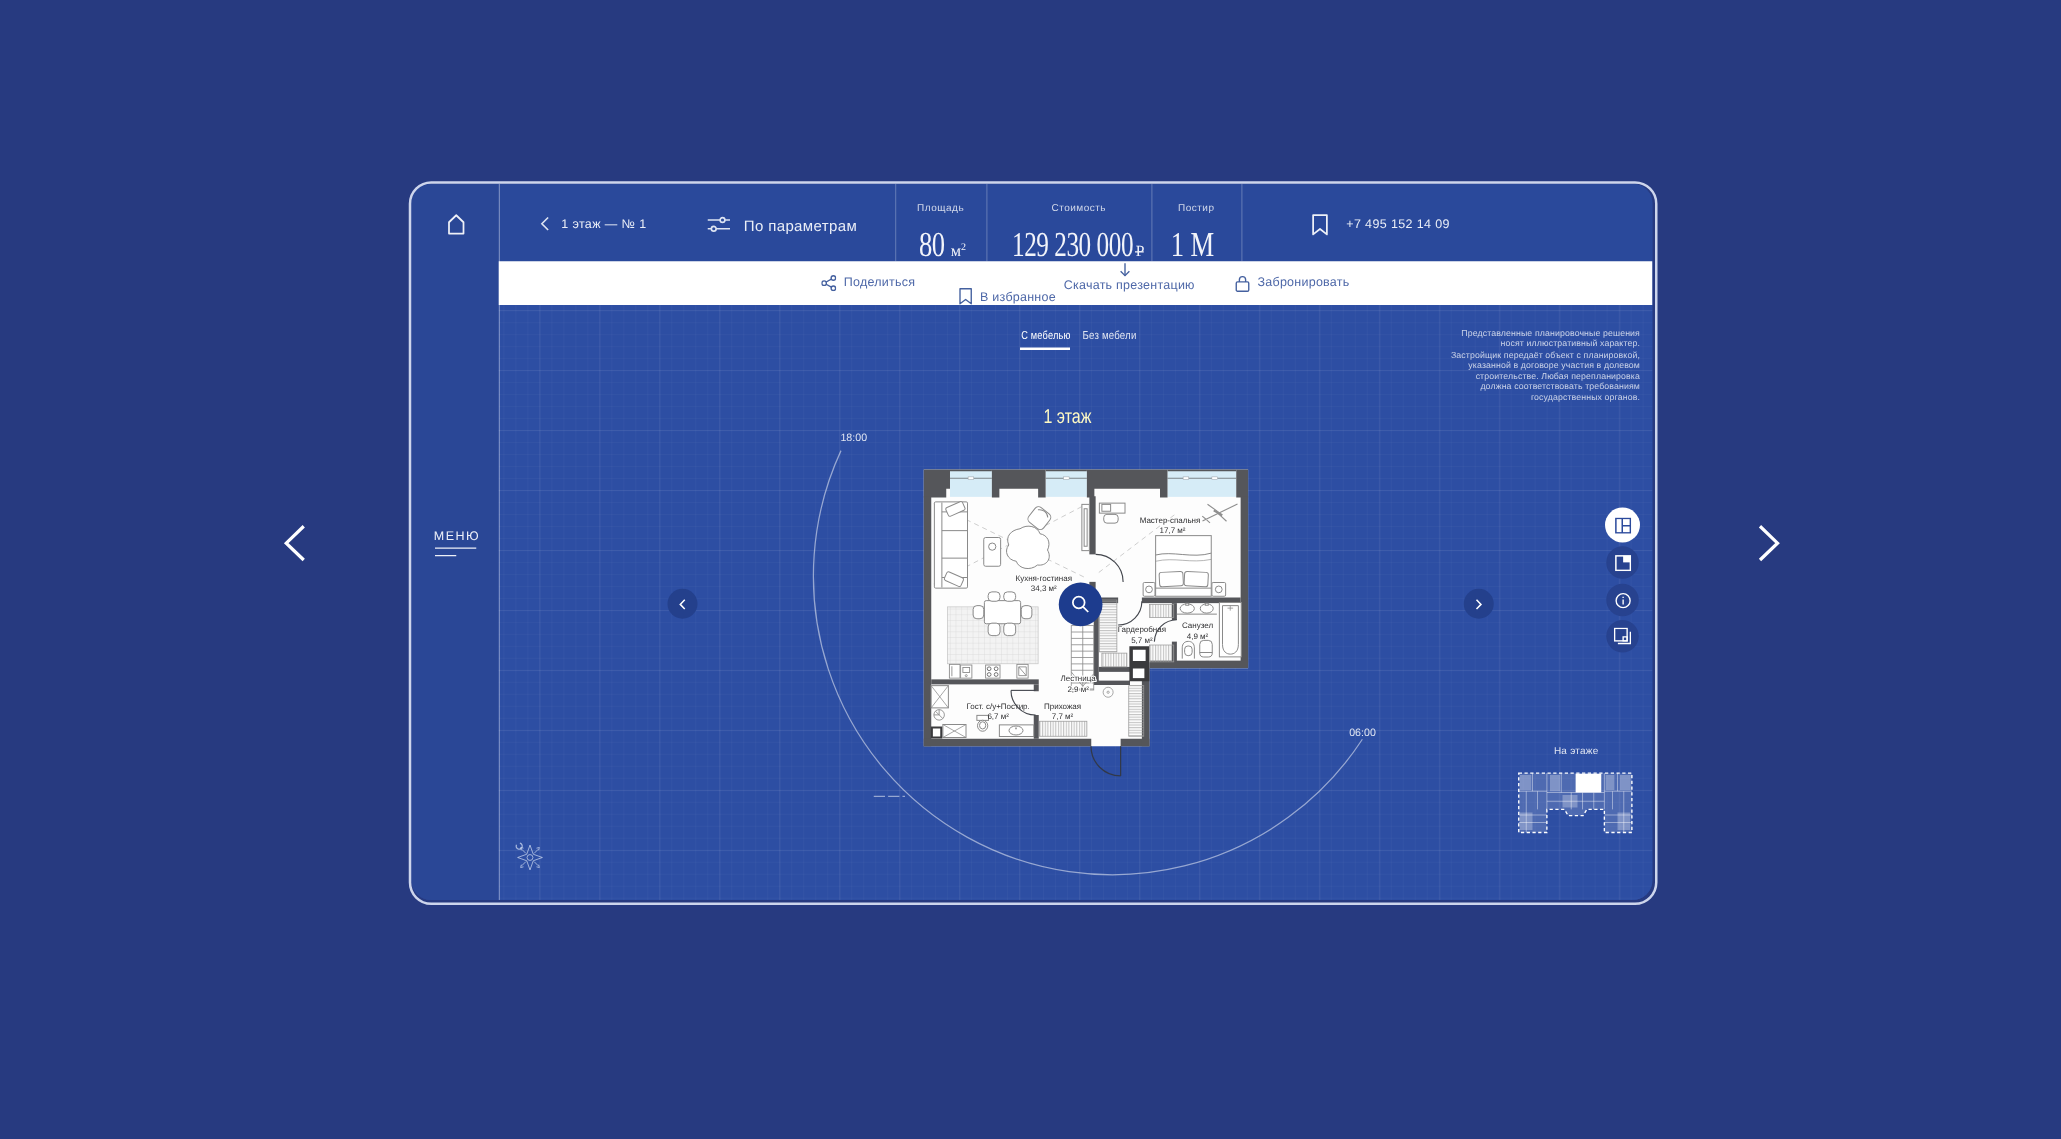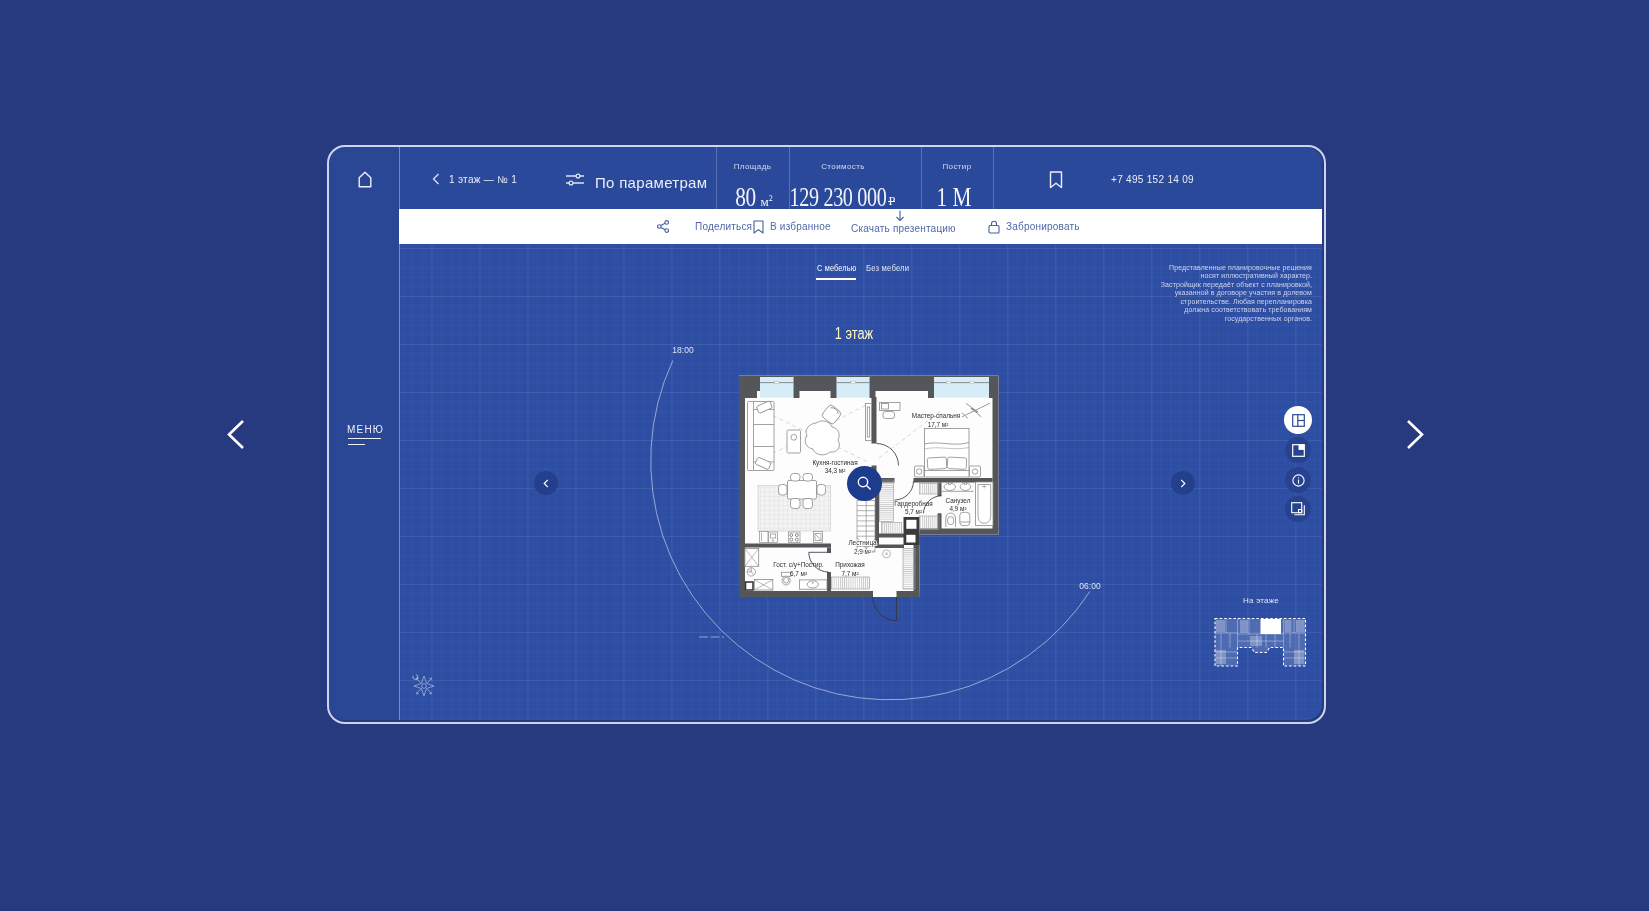--- a/index.html
+++ b/index.html
@@ -65,67 +65,67 @@
       <g stroke="#DDE4F2" stroke-width="1.3" fill="none">
         <line x1="0" y1="4" x2="10.2" y2="4"></line>
         <line x1="13.8" y1="4" x2="18" y2="4"></line>
         <circle cx="12" cy="4" r="1.9"></circle>
         <line x1="0" y1="11" x2="3.2" y2="11"></line>
         <line x1="6.8" y1="11" x2="18" y2="11"></line>
         <circle cx="5" cy="11" r="1.9"></circle>
       </g>
     </svg>
 
-  <div class="abs htxt" style="left:266px;top:26.5px;font-size:15px;">По параметрам</div>
+  <div class="abs htxt" style="left:266px;top:26.5px;font-size:12px;">По параметрам</div>
 
   <div class="hdiv" style="left:387px;"></div>
   <div class="hdiv" style="left:460px;"></div>
   <div class="hdiv" style="left:592px;"></div>
   <div class="hdiv" style="left:664px;"></div>
 
   <div class="stat" style="left:387px;width:73px;">
     <div class="lab">Площадь</div>
     <div class="val"><span class="sqz" style="letter-spacing:-0.5px;">80</span><span style="font-size:13px;margin-left:-2px;"> м<span style="font-size:8px;vertical-align:5px;">2</span></span></div>
   </div>
 
-  <div class="stat" style="left:448px;width:132px;">
+  <div class="stat" style="left:468px;width:132px;">
     <div class="lab">Стоимость</div>
     <div class="val" style="position:relative;height:24px;">
         <span class="sqz" style="position:absolute;left:50%;top:0;transform:translateX(calc(-50% - 5px)) scaleX(0.72);letter-spacing:-0.5px;white-space:nowrap;">129 230 000</span>
         <span class="rub" style="position:absolute;left:111.5px;top:9.5px;font-size:12.5px;">Р<i></i></span>
       </div>
   </div>
 
   <div class="stat" style="left:592px;width:72px;">
     <div class="lab">Постир</div>
     <div class="val"><span class="sqz" style="margin-left:-7px;">1 М</span></div>
   </div>
 
   <svg class="abs" style="left:720px;top:24px;" width="14" height="18" viewBox="0 0 14 18">
       <path d="M1.5 1 H12.5 V16.5 L7 12.2 L1.5 16.5 Z" fill="none" stroke="rgba(255,255,255,.92)" stroke-width="1.4" stroke-linejoin="round"></path>
     </svg>
 
-  <div class="abs htxt" style="left:782px;top:27px;font-size:10px;">+7 495 152 14 09</div>
+  <div class="abs htxt" style="left:748px;top:27px;font-size:10px;">+7 495 152 14 09</div>
 
   <div class="toolbar"></div>
 
-  <div class="tb-item" style="left:328px;gap:20px;">
+  <div class="tb-item" style="left:328px;">
     <svg width="12" height="13" viewBox="0 0 12 13">
         <g fill="none" stroke="#44609F" stroke-width="1.1">
           <circle cx="9.7" cy="2.4" r="1.8"></circle>
           <circle cx="2.3" cy="6.5" r="1.8"></circle>
           <circle cx="9.7" cy="10.6" r="1.8"></circle>
           <line x1="3.9" y1="5.6" x2="8.1" y2="3.3"></line>
           <line x1="3.9" y1="7.4" x2="8.1" y2="9.7"></line>
         </g>
       </svg>
     <span>Поделиться</span>
   </div>
 
-  <div class="tb-item" style="left:424px;">
+  <div class="tb-item" style="left:438px;align-items:flex-end;">
     <svg width="11" height="14" viewBox="0 0 11 14">
         <path d="M1 1 H10 V13 L5.5 9.6 L1 13 Z" fill="none" stroke="#44609F" stroke-width="1.1" stroke-linejoin="round"></path>
       </svg>
     <span>В избранное</span>
   </div>
 
   <div class="tb-item" style="left:522px;flex-direction:column;">
     <svg width="12" height="14" viewBox="0 0 12 14">
         <g fill="none" stroke="#44609F" stroke-width="1.1">
           <line x1="6" y1="1.5" x2="6" y2="11.5"></line>

